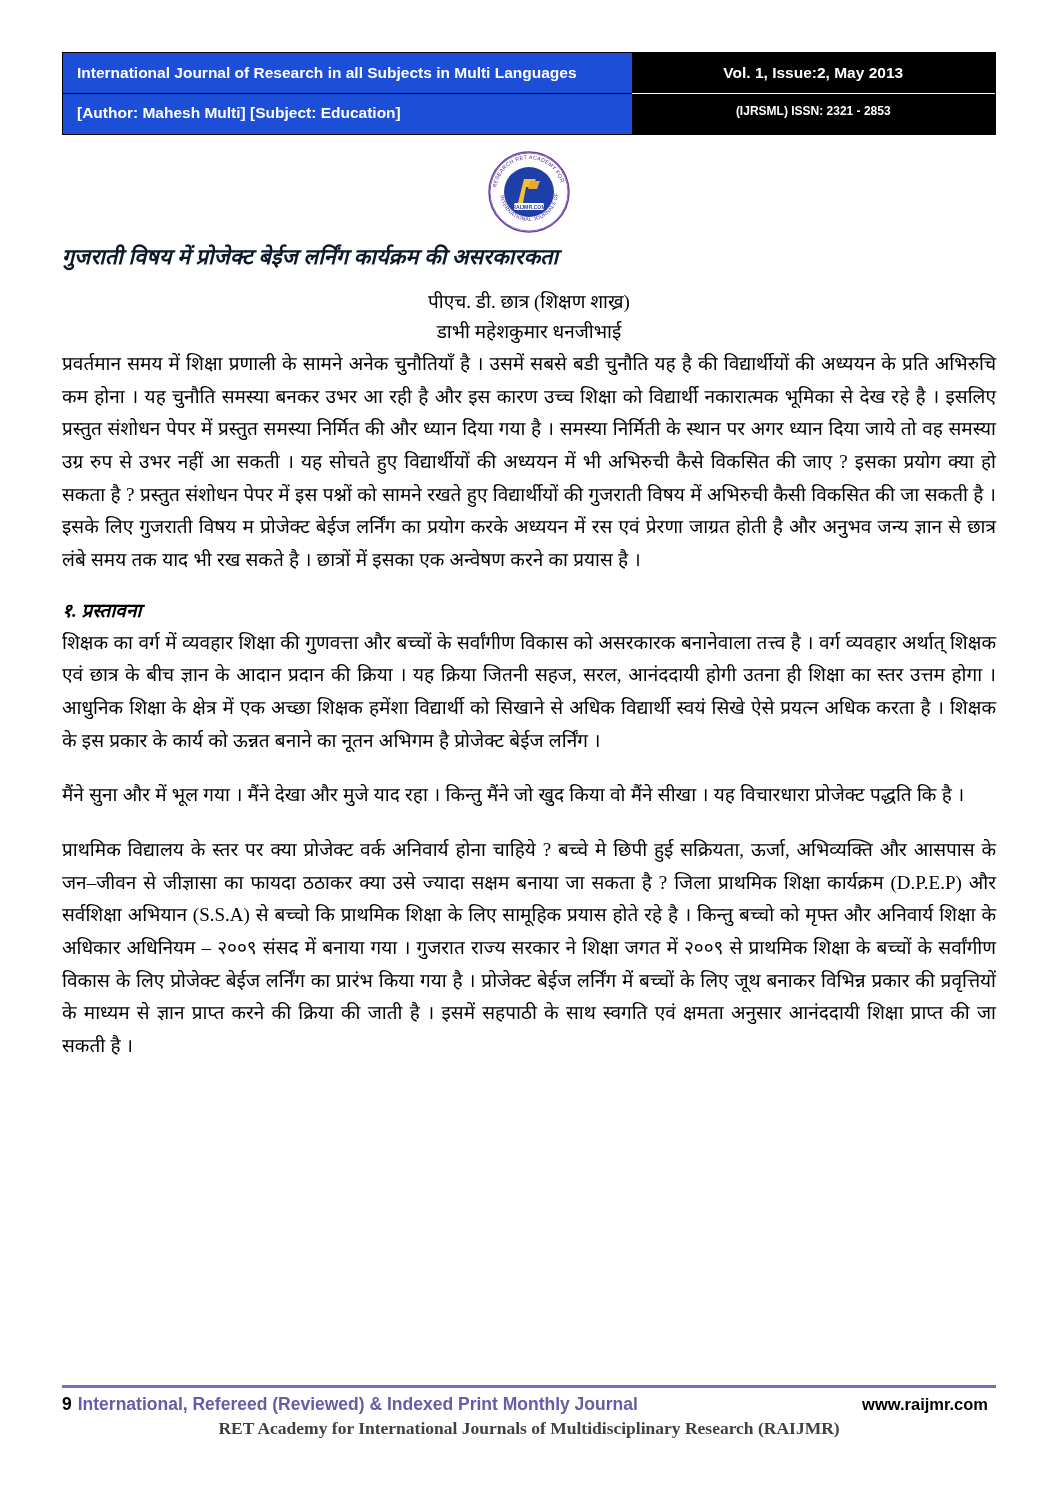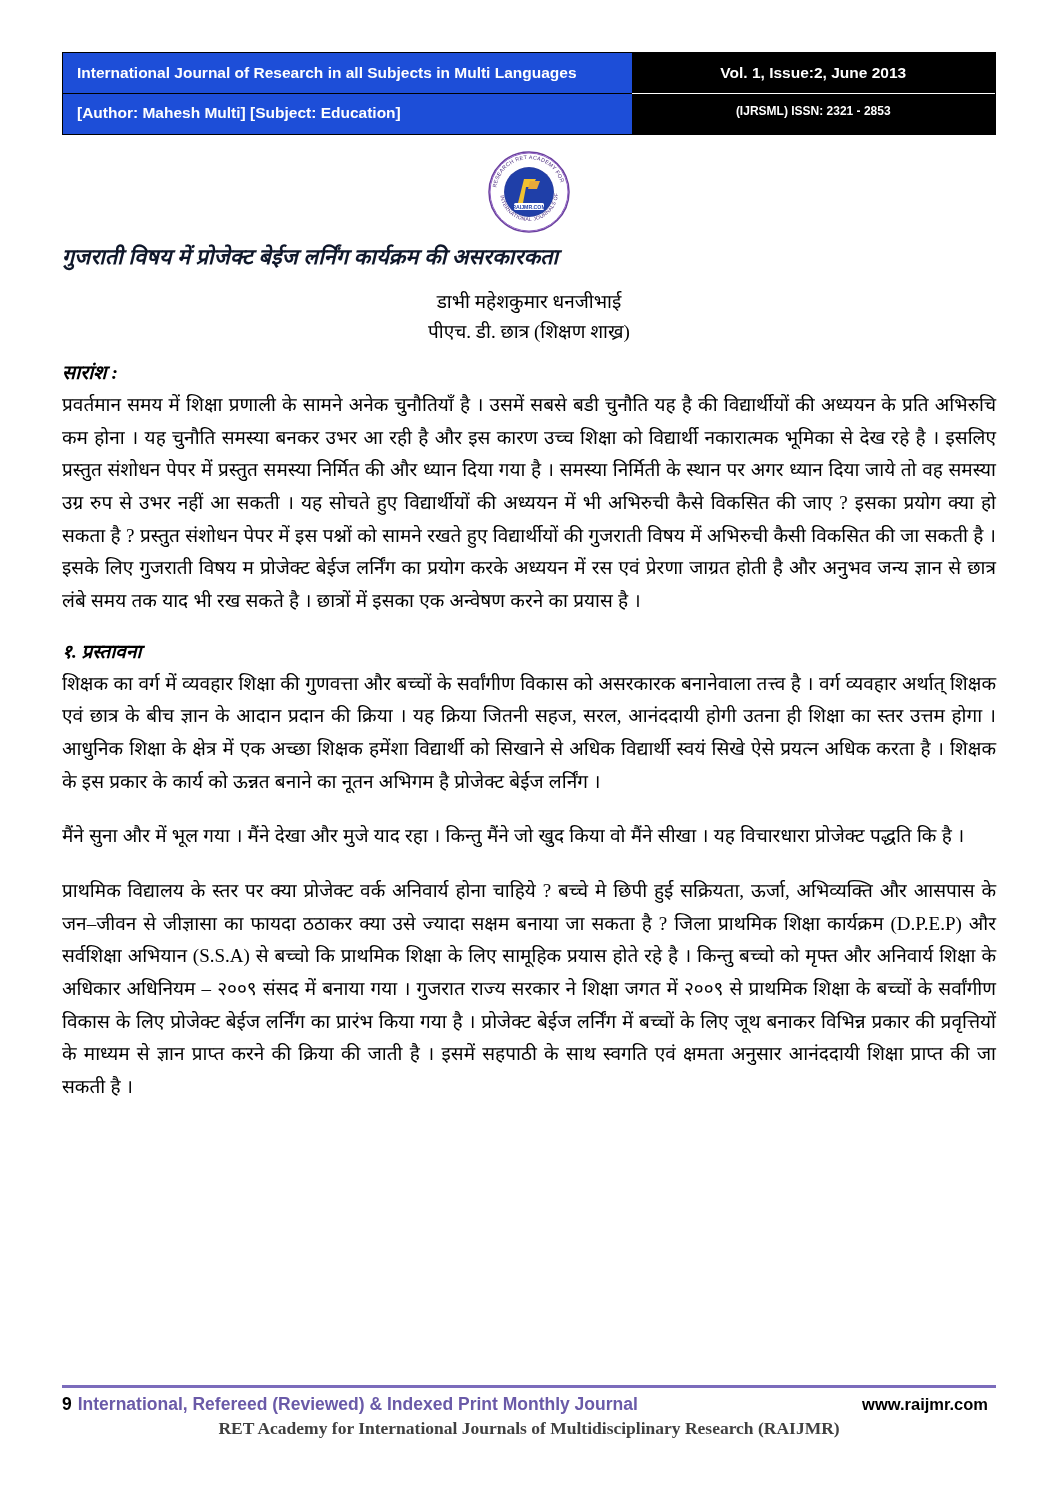--- a/index.html
+++ b/index.html
@@ -177,21 +177,21 @@
 <body>
 
 <div class="page">
 
   <div class="header">
     <div class="header-left">
       <div class="hdr-row1-left">International Journal of Research in all Subjects in Multi Languages</div>
       <div class="hdr-row2-left">[Author: Mahesh Multi]  [Subject: Education]</div>
     </div>
     <div class="header-right">
-      <div class="hdr-row1-right">Vol. 1, Issue:2, June 2013</div>
+      <div class="hdr-row1-right">Vol. 1, Issue:2, May 2013</div>
       <div class="hdr-row2-right">(IJRSML)  ISSN: 2321 - 2853</div>
     </div>
   </div>
 
   <div class="logo-wrap">
     <span class="logo">
       <svg width="82" height="82" viewBox="0 0 82 82" xmlns="http://www.w3.org/2000/svg">
         <circle cx="41" cy="41" r="40" fill="#ffffff" stroke="#6a3f9e" stroke-width="1.5"></circle>
         <circle cx="41" cy="41" r="39" fill="none" stroke="#8a5bbf" stroke-width="1"></circle>
         <path id="arcTop" d="M 8,41 A 33,33 0 0 1 74,41" fill="none"></path>
@@ -207,24 +207,23 @@
         <path d="M30 52 L36 28 L48 28 L44 36 L38 36 L35 52 Z" fill="#f2c230"></path>
         <path d="M42 30 L52 30 L49 38 L40 38 Z" fill="#e8a93a"></path>
         <rect x="26" y="52" width="30" height="7" rx="1.5" fill="#ffffff"></rect>
         <text x="41" y="57.6" text-anchor="middle" font-family="Liberation Sans, sans-serif" font-size="5.2" font-weight="bold" fill="#1f3fa8">RAIJMR.COM</text>
       </svg>
     </span>
   </div>
 
   <div class="doc-title">गुजराती विषय में प्रोजेक्ट बेईज लर्निंग कार्यक्रम की असरकारकता</div>
 
+  <div class="author-line">पीएच. डी. छात्र (शिक्षण शाख्र)</div>
   <div class="author-line">डाभी महेशकुमार धनजीभाई</div>
-  <div class="author-line">पीएच. डी. छात्र (शिक्षण शाख्र)</div>
-
-  <div class="sec-head">सारांश :</div>
+
   <p class="body">प्रवर्तमान समय में शिक्षा प्रणाली के सामने अनेक चुनौतियाँ है । उसमें सबसे बडी चुनौति यह है की विद्यार्थीयों की अध्ययन के प्रति अभिरुचि कम होना । यह चुनौति समस्या बनकर उभर आ रही है और इस कारण उच्च शिक्षा को विद्यार्थी नकारात्मक भूमिका से देख रहे है । इसलिए प्रस्तुत संशोधन पेपर में प्रस्तुत समस्या निर्मित की और ध्यान दिया गया है । समस्या निर्मिती के स्थान पर अगर ध्यान दिया जाये तो वह समस्या उग्र रुप से उभर नहीं आ सकती । यह सोचते हुए विद्यार्थीयों की अध्ययन में भी अभिरुची कैसे विकसित की जाए ? इसका प्रयोग क्या हो सकता है ? प्रस्तुत संशोधन पेपर में इस पश्नों को सामने रखते हुए विद्यार्थीयों की गुजराती विषय में अभिरुची कैसी विकसित की जा सकती है । इसके लिए गुजराती विषय म प्रोजेक्ट बेईज लर्निंग का प्रयोग करके अध्ययन में रस एवं प्रेरणा जाग्रत होती है और अनुभव जन्य ज्ञान से छात्र लंबे समय तक याद भी रख सकते है । छात्रों में इसका एक अन्वेषण करने का प्रयास है ।</p>
 
   <div class="sec-head-2">१. प्रस्तावना</div>
   <p class="body">शिक्षक का वर्ग में व्यवहार शिक्षा की गुणवत्ता और बच्चों के सर्वांगीण विकास को असरकारक बनानेवाला तत्त्व है । वर्ग व्यवहार अर्थात् शिक्षक एवं छात्र के बीच ज्ञान के आदान प्रदान की क्रिया । यह क्रिया जितनी सहज, सरल, आनंददायी होगी उतना ही शिक्षा का स्तर उत्तम होगा । आधुनिक शिक्षा के क्षेत्र में एक अच्छा शिक्षक हमेंशा विद्यार्थी को सिखाने से अधिक विद्यार्थी स्वयं सिखे ऐसे प्रयत्न अधिक करता है । शिक्षक के इस प्रकार के कार्य को ऊन्नत बनाने का नूतन अभिगम है प्रोजेक्ट बेईज लर्निंग ।</p>
   <p class="body gap">मैंने सुना और में भूल गया । मैंने देखा और मुजे याद रहा । किन्तु मैंने जो खुद किया वो मैंने  सीखा । यह विचारधारा प्रोजेक्ट पद्धति कि है ।</p>
   <p class="body gap">प्राथमिक विद्यालय के स्तर पर क्या प्रोजेक्ट वर्क अनिवार्य होना चाहिये ? बच्चे  मे छिपी हुई सक्रियता, ऊर्जा, अभिव्यक्ति और आसपास के जन–जीवन से जीज्ञासा का फायदा ठठाकर क्या उसे ज्यादा सक्षम बनाया जा सकता है ? जिला प्राथमिक शिक्षा कार्यक्रम (D.P.E.P) और सर्वशिक्षा अभियान (S.S.A) से बच्चो कि प्राथमिक शिक्षा के लिए सामूहिक प्रयास होते रहे है । किन्तु बच्चो को मृफ्त और अनिवार्य शिक्षा के अधिकार अधिनियम – २००९ संसद में बनाया गया । गुजरात राज्य सरकार ने शिक्षा जगत में २००९ से प्राथमिक शिक्षा के बच्चों के सर्वांगीण विकास के लिए प्रोजेक्ट बेईज लर्निंग  का प्रारंभ किया गया है । प्रोजेक्ट बेईज लर्निंग में बच्चों के लिए जूथ बनाकर विभिन्न प्रकार की प्रवृत्तियों के माध्यम से ज्ञान प्राप्त करने की क्रिया की जाती है । इसमें सहपाठी के साथ स्वगति एवं क्षमता अनुसार आनंददायी शिक्षा प्राप्त की जा सकती है ।</p>
 
   <div class="footer">
     <div class="footer-row1">
       <div>

